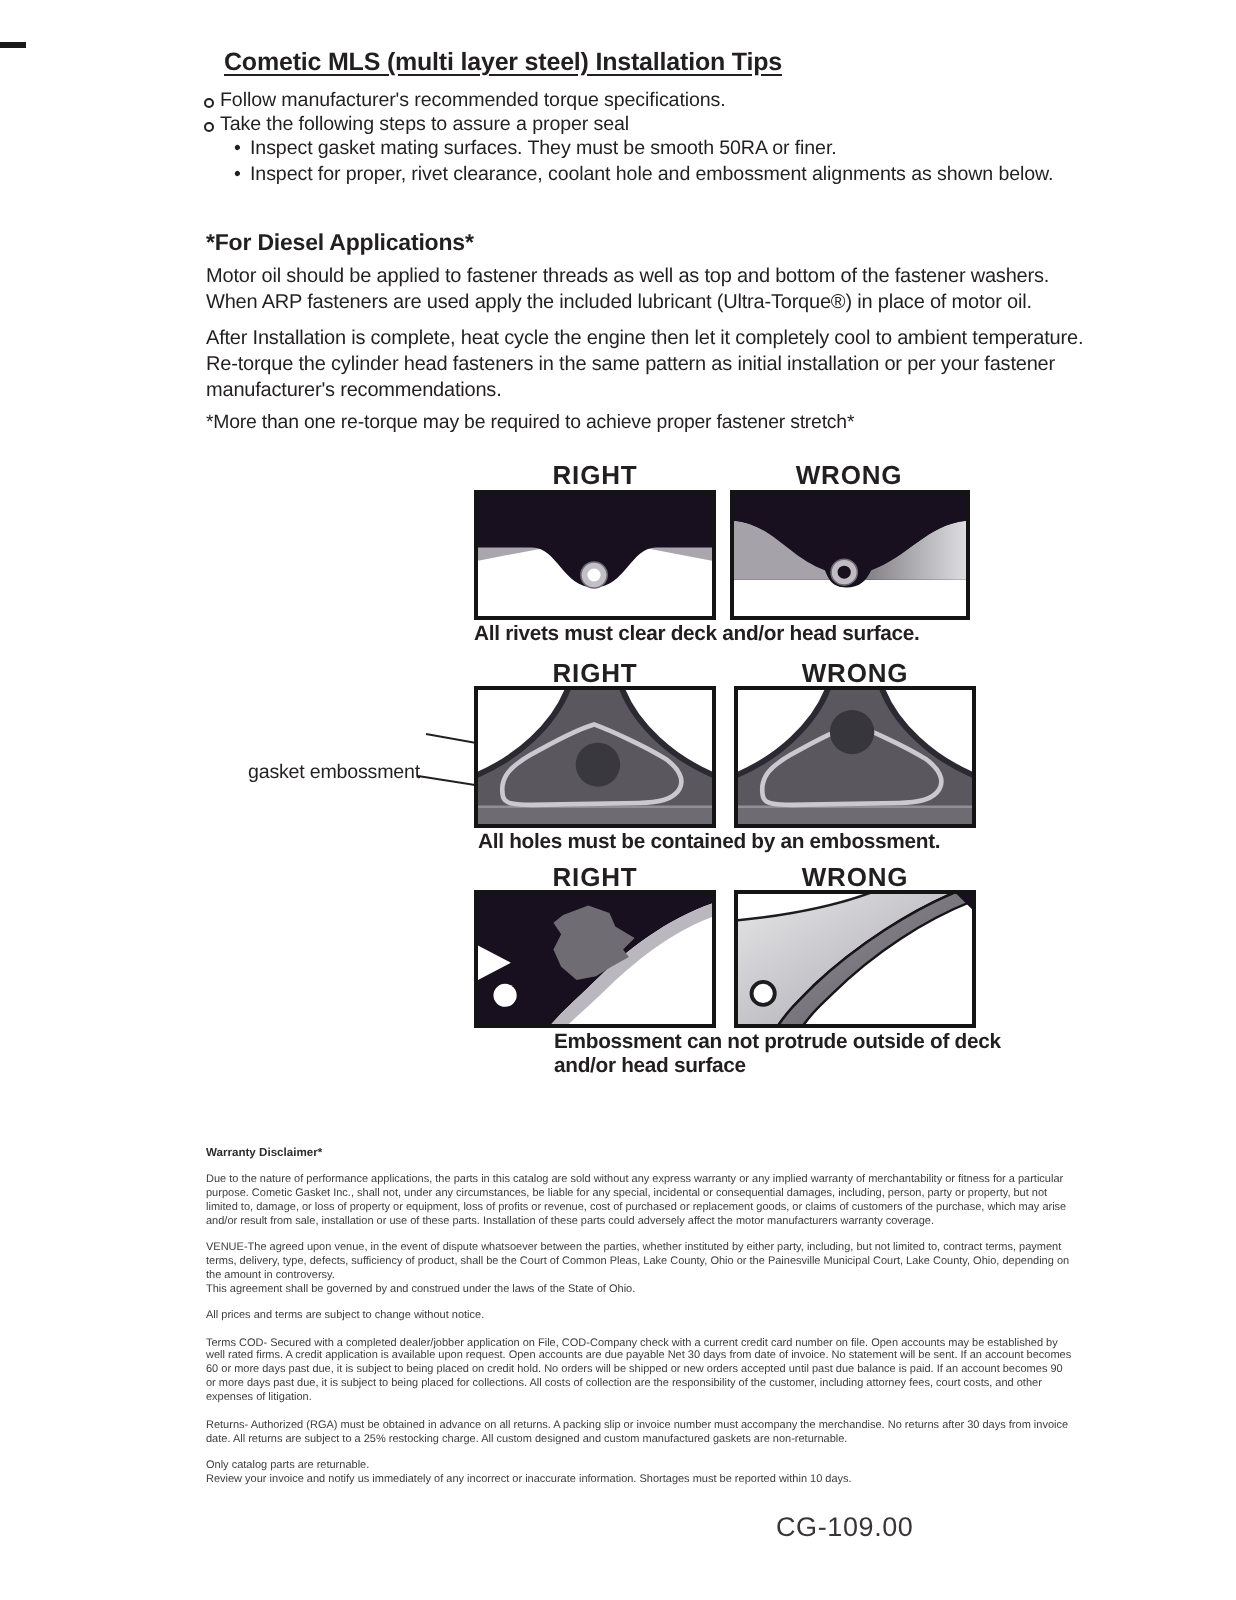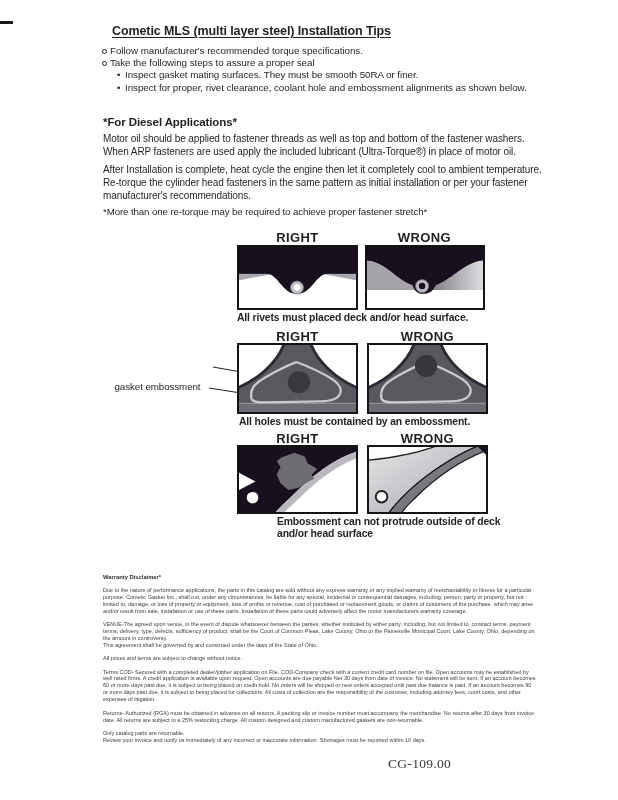--- a/index.html
+++ b/index.html
@@ -26,28 +26,28 @@
   .diesel-p2 { top:163px; }
   .diesel-note { position:absolute; left:103px; top:206px; font-size:9.7px; letter-spacing:-0.1px; }
 
   .dlabel { position:absolute; width:121px; text-align:center; font-size:13px; font-weight:bold; letter-spacing:0.4px; }
   .dbox { position:absolute; border:2px solid #141414; box-sizing:border-box; background:#fff; }
   .dbox svg { display:block; width:100%; height:100%; }
   .caption { position:absolute; font-size:10.4px; font-weight:bold; letter-spacing:-0.15px; white-space:pre-line; line-height:12px; }
 
   .ann { position:absolute; text-align:right; font-size:9.8px; line-height:11.5px; white-space:pre-line; letter-spacing:-0.1px; }
   .ann-coolant { left:105px; top:347px; width:105px; }
-  .ann-emboss  { left:105px; top:381px; width:105px;text-align:center; }
+  .ann-emboss  { left:105px; top:381px; width:105px; }
   .leader-overlay { position:absolute; left:205px; top:355px; width:100px; height:45px; pointer-events:none; }
 
   .disclaimer { position:absolute; left:103px; top:574px; width:433px; font-size:5.5px; line-height:6.9px; color:#3c3c3c; letter-spacing:0; }
   .disclaimer .dhead { font-weight:bold; font-size:5.8px; margin:0 0 6px 0; color:#2e2e2e; }
   .disclaimer p { margin:0 0 6.5px 0; white-space:pre-line; }
 
-  .code { position:absolute; left:388px; top:756px; font-size:13.5px; color:#3a3435; letter-spacing:0.3px;font-family:Liberation Serif, serif; }
+  .code { position:absolute; left:388px; top:756px; font-size:13.5px; color:#3a3435; letter-spacing:0.3px; }
 </style>
 </head>
 <body>
 
 <div class="page">
 
   <div class="crop-mark"></div>
 
   <div class="title">Cometic MLS (multi layer steel) Installation Tips</div>
 
@@ -89,21 +89,21 @@
       <rect width="120" height="64" fill="#18101f"></rect>
       <rect y="45" width="120" height="19" fill="#ffffff"></rect>
       <path d="M0,14 C20,16 30,33 50,40 L54,45 H0 Z" fill="#a5a3a9"></path>
       <path d="M120,14 C100,16 90,33 70,40 L66,45 H120 Z" fill="url(#gw)"></path>
       <path d="M0,0 H120 V14 C100,16 90,33 71,40 C68,46 65,49 58,49 C51,49 49,45 47,40 C28,33 20,16 0,14 Z" fill="#18101f"></path>
       <circle cx="57" cy="41" r="6.8" fill="#bfbdc3" stroke="#6e6c72" stroke-width="0.8"></circle>
       <circle cx="57" cy="41" r="3.4" fill="#18101f"></circle>
     </svg>
   </div>
 
-  <div class="caption" style="left:237px; top:312px;">All rivets must placed deck and/or head surface.</div>
+  <div class="caption" style="left:237px; top:312px;">All rivets must clear deck and/or head surface.</div>
 
   <div class="dlabel" style="left:237px; top:329px;">RIGHT</div>
   <div class="dlabel" style="left:367px; top:329px;">WRONG</div>
 
   <div class="ann ann-emboss">gasket embossment</div>
 
   <svg class="leader-overlay" viewBox="0 0 100 45">
     <line x1="8" y1="12" x2="92" y2="27" stroke="#231f20" stroke-width="1"></line>
     <line x1="4" y1="33" x2="55" y2="41" stroke="#231f20" stroke-width="1"></line>
   </svg>

